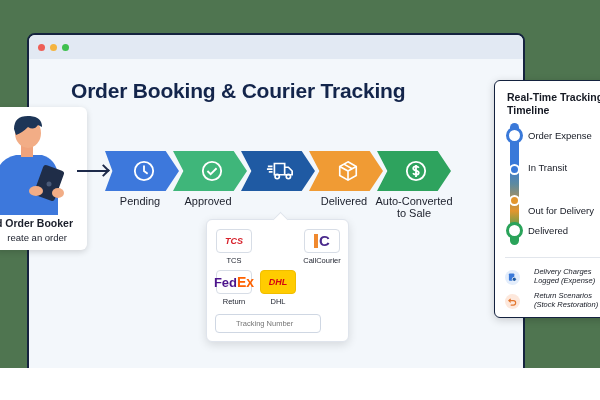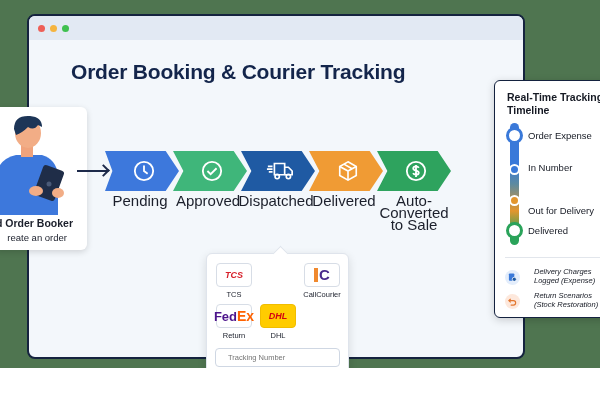--- a/index.html
+++ b/index.html
@@ -1,39 +1,39 @@
 <!DOCTYPE html>
 <html><head>
 <meta charset="utf-8">
 <style>
   * { box-sizing: border-box; margin: 0; padding: 0; }
   html, body { width: 600px; height: 400px; overflow: hidden; background: #ffffff; font-family: "Liberation Sans", "DejaVu Sans", sans-serif; }
   .stage { position: absolute; left: 0; top: 0; width: 600px; height: 368px; background: #4f7550; overflow: hidden; }
-  .browser { position: absolute; left: 27px; top: 14px; width: 498px; height: 345px; background: #f3f7fb; border: 2px solid #15233f; border-radius: 8px; overflow: hidden; }
+  .browser { position: absolute; left: 27px; top: 33px; width: 498px; height: 345px; background: #f3f7fb; border: 2px solid #15233f; border-radius: 8px; overflow: hidden; }
   .titlebar { height: 24px; background: #e2e9f3; display: flex; align-items: center; padding-left: 9px; gap: 5px; }
   .dot { width: 7px; height: 7px; border-radius: 50%; }
   .page-title { position: absolute; left: 42px; top: 44px; font-size: 21px; font-weight: bold; color: #13254b; letter-spacing: -0.2px; }
 
   .booker { position: absolute; left: -6px; top: 107px; width: 93px; height: 143px; background: #fff; border-radius: 6px; box-shadow: 0 2px 6px rgba(0,0,0,0.15); z-index: 3; overflow: hidden; }
   .booker .name { position: absolute; left: 0; top: 110px; width: 100%; font-size: 10.5px; font-weight: bold; color: #1b1f2b; white-space: nowrap; text-align: right; padding-right: 14px; }
   .booker .sub { position: absolute; left: 0; top: 125px; width: 100%; font-size: 9.5px; color: #1b1f2b; white-space: nowrap; text-align: right; padding-right: 20px; }
   .arrow { position: absolute; left: 77px; top: 170px; width: 30px; height: 2px; background: #1d2a4a; z-index: 3; }
   .arrow::after { content: ""; position: absolute; right: -1px; top: -4px; width: 7px; height: 7px; border-top: 2px solid #1d2a4a; border-right: 2px solid #1d2a4a; transform: rotate(45deg); }
 
   .chevrons { position: absolute; left: 105px; top: 151px; height: 40px; z-index: 3; }
   .chev { position: absolute; top: 0; width: 74px; height: 40px; clip-path: polygon(0 0, 82% 0, 100% 50%, 82% 100%, 0 100%, 14% 50%); display: flex; align-items: center; justify-content: center; padding-left: 4px; }
   .chev.first { clip-path: polygon(0 0, 82% 0, 100% 50%, 82% 100%, 0 100%, 10% 50%); }
-  .chev-label { position: absolute; top: 195px; width: 80px; text-align: center; font-size: 15px; color: #1b1f2b; line-height: 12px; z-index: 3; }
+  .chev-label { position: absolute; top: 195px; width: 80px; text-align: center; font-size: 11px; color: #1b1f2b; line-height: 12px; z-index: 3; }
 
-  .dropdown { position: absolute; left: 206px; top: 219px; width: 143px; height: 123px; background: #fff; border: 1px solid #dfe4ec; border-radius: 6px; box-shadow: 0 3px 10px rgba(0,0,0,0.12); z-index: 4; margin-top: 34px; }
+  .dropdown { position: absolute; left: 206px; top: 219px; width: 143px; height: 123px; background: #fff; border: 1px solid #dfe4ec; border-radius: 6px; box-shadow: 0 3px 10px rgba(0,0,0,0.12); z-index: 4; }
   .dropdown::before { content: ""; position: absolute; left: 68px; top: -6px; width: 10px; height: 10px; background: #fff; border-left: 1px solid #dfe4ec; border-top: 1px solid #dfe4ec; transform: rotate(45deg); }
   .courier { position: absolute; width: 38px; text-align: center; }
   .logo { width: 36px; height: 24px; border: 1px solid #d7dde6; border-radius: 4px; display: flex; align-items: center; justify-content: center; font-weight: bold; font-size: 9px; background: #fff; margin: 0 auto; }
   .courier .lbl { font-size: 7.5px; color: #1b1f2b; margin-top: 3px; white-space: nowrap; margin-left: -6px; margin-right: -6px; }
-  .tracking { position: absolute; left: 8px; top: 94px; width: 125px; height: 19px; border: 1px solid #cfd7e3; border-radius: 4px; font-size: 7.5px; color: #8a93a3; padding: 4px 12px; font-family: "Liberation Sans", sans-serif; background: #fff; outline: none; }
+  .tracking { position: absolute; left: 8px; top: 94px; width: 106px; height: 19px; border: 1px solid #cfd7e3; border-radius: 4px; font-size: 7.5px; color: #8a93a3; padding: 4px 20px; font-family: "Liberation Sans", sans-serif; background: #fff; outline: none; }
 
   .timeline { position: absolute; left: 470px; top: 80px; width: 124px; height: 238px; background: #fff; border-radius: 6px; box-shadow: 0 2px 8px rgba(0,0,0,0.18); border: 1px solid #14223f; z-index: 5; margin-left: 24px; }
   .timeline .ttl { position: absolute; left: 12px; top: 10px; font-size: 10.5px; font-weight: bold; color: #161a24; line-height: 13px; }
   .track { position: absolute; left: 15px; top: 42px; width: 9px; height: 122px; border-radius: 5px; background: linear-gradient(#3a79d9 0%, #3a79d9 35%, #5c8aa0 50%, #e3962e 72%, #2aa35a 90%); }
   .node { position: absolute; border-radius: 50%; background: #fff; }
   .step { position: absolute; left: 33px; font-size: 9.5px; color: #161a24; white-space: nowrap; }
   .sep { position: absolute; left: 10px; top: 176px; width: 104px; height: 1px; background: #e2e6ec; }
   .extra { position: absolute; left: 10px; display: flex; align-items: flex-end; gap: 14px; font-style: italic; }
   .extra .ic { width: 15px; height: 15px; border-radius: 50%; display: flex; align-items: center; justify-content: center; flex: none; font-size: 8px; }
   .extra .tx { font-size: 7.5px; color: #161a24; line-height: 9px; }
@@ -98,21 +98,20 @@
     </div>
     <div class="chev" style="left:272px;background:#2ea35e">
       <svg width="22" height="22" viewBox="0 0 24 24" fill="none" stroke="#fff" stroke-width="2">
           <circle cx="12" cy="12" r="10"></circle>
           <path d="M15 8.5c-.5-1-1.6-1.5-3-1.5-1.8 0-3 .9-3 2.2 0 3 6 1.6 6 4.6 0 1.3-1.3 2.2-3 2.2-1.5 0-2.7-.6-3.2-1.7M12 5.5v13"></path>
         </svg>
     </div>
   </div>
   <div class="chev-label" style="left:100px">Pending</div>
   <div class="chev-label" style="left:168px">Approved</div>
-  <div class="chev-label" style="left:236px">Dispatched</div>
   <div class="chev-label" style="left:304px">Delivered</div>
   <div class="chev-label" style="left:375px;width:78px">Auto-Converted to Sale</div>
 
   <div class="dropdown">
     <div class="courier" style="left:8px;top:9px">
       <div class="logo">
         <span style="color:#d7222c;font-style:italic;font-size:9px;font-weight:bold">TCS</span>
       </div>
       <div class="lbl">TCS</div>
     </div>
@@ -139,21 +138,21 @@
   </div>
 
   <div class="timeline">
     <div class="ttl" style="width:100px">Real-Time Tracking Timeline</div>
     <div class="track"></div>
     <div class="node" style="left:11px;top:46px;width:17px;height:17px;border:3px solid #3a79d9"></div>
     <div class="node" style="left:14px;top:83px;width:11px;height:11px;background:#3a79d9;border:2px solid #fff"></div>
     <div class="node" style="left:14px;top:114px;width:11px;height:11px;background:#e3962e;border:2px solid #fff"></div>
     <div class="node" style="left:11px;top:141px;width:17px;height:17px;border:3px solid #2aa35a"></div>
     <div class="step" style="top:49px">Order Expense</div>
-    <div class="step" style="top:81px">In Number</div>
+    <div class="step" style="top:81px">In Transit</div>
     <div class="step" style="top:124px">Out for Delivery</div>
     <div class="step" style="top:144px">Delivered</div>
     <div class="sep"></div>
     <div class="extra" style="top:186px;width:108px">
       <span class="ic" style="background:#e3edfb">
         <svg width="9" height="9" viewBox="0 0 10 10">
             <rect x="1" y="0.5" width="6" height="8" rx="1" fill="#3a79d9"></rect>
             <circle cx="7" cy="7" r="2.3" fill="#1f5aa3" stroke="#fff" stroke-width="0.8"></circle>
           </svg>
       </span>

